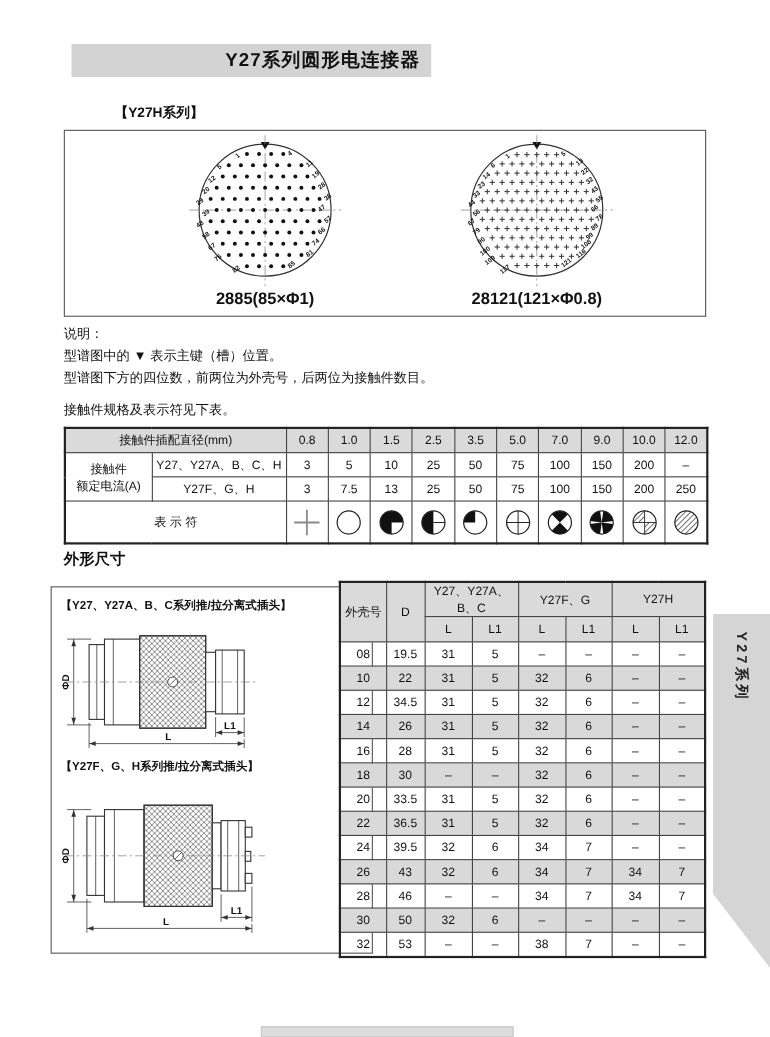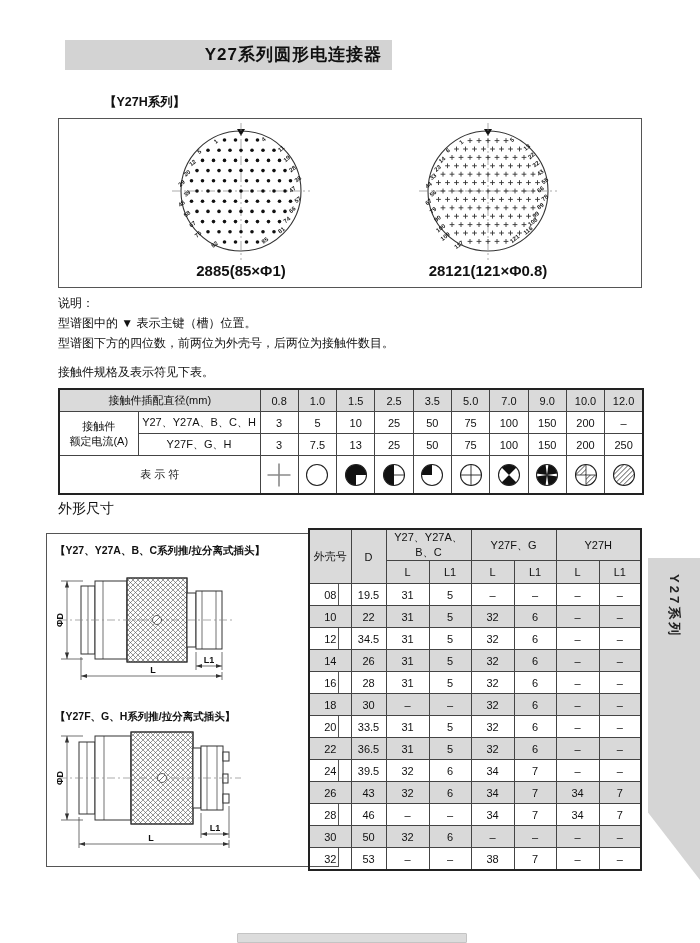--- a/index.html
+++ b/index.html
@@ -20,24 +20,24 @@
   
   .notes{position:absolute;left:58px;top:293px;font-size:12px;line-height:20px;}
   .intro{position:absolute;left:58px;top:364px;font-size:12px;}
   
   .contact-table{position:absolute;left:58px;top:388px;width:584px;border-collapse:collapse;
                  table-layout:fixed;font-size:11px;border:2px solid #222;}
   .contact-table td{border:1px solid #444;text-align:center;padding:0;height:21px;}
   .contact-table .gray{background:#dadada;}
   .contact-table .symrow td{height:37px;}
   
-  .outline-heading{position:absolute;left:58px;top:500px;font-size:14px;font-weight:normal;}
+  .outline-heading{position:absolute;left:58px;top:500px;font-size:14px;font-weight:bold;}
   .drawings-box{position:absolute;left:46px;top:533px;width:243px;height:332px;border:1px solid #555;background:#fff;padding-left:48px;}
   .dlabel{position:absolute;left:8px;top:10px;font-size:10.5px;font-weight:bold;white-space:nowrap;}
-  .dlabel2{position:absolute;left:8px;top:156px;font-size:10.5px;font-weight:bold;white-space:nowrap;margin-top:20px;}
+  .dlabel2{position:absolute;left:8px;top:156px;font-size:10.5px;font-weight:bold;white-space:nowrap;}
   #draw1{position:absolute;left:6px;top:26px;} #draw2{position:absolute;left:6px;top:176px;}
   .dsvg .part{fill:#fff;stroke:#333;stroke-width:1;}
   .dsvg .thin{stroke:#333;stroke-width:0.7;fill:none;}
   .dsvg .cl{stroke:#888;stroke-width:0.7;stroke-dasharray:8 3 2 3;}
   .dsvg text{font-size:9px;font-weight:bold;fill:#111;}
   .dsvg polygon{fill:#333;}
   
   .dim-table{position:absolute;left:308px;top:528px;width:332px;border-collapse:collapse;
              table-layout:fixed;font-size:11px;text-align:center;border:2px solid #222;}
   .dim-table th{background:#dadada;border:1px solid #444;font-weight:normal;height:22px;padding:0;}

